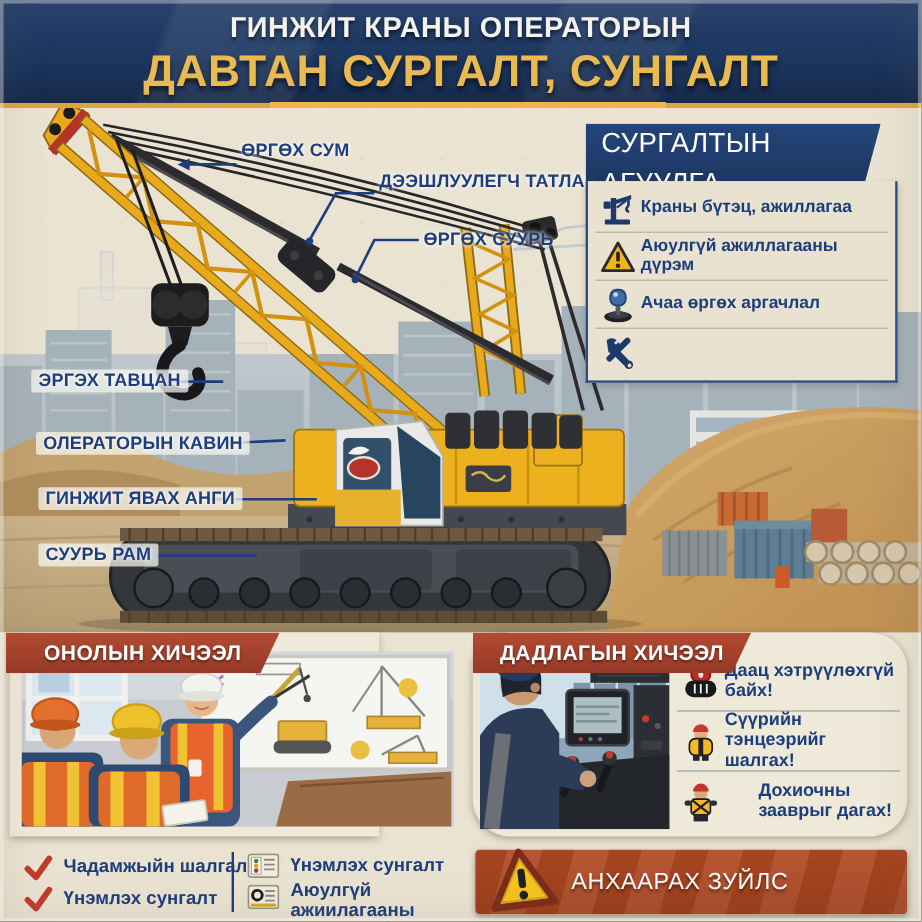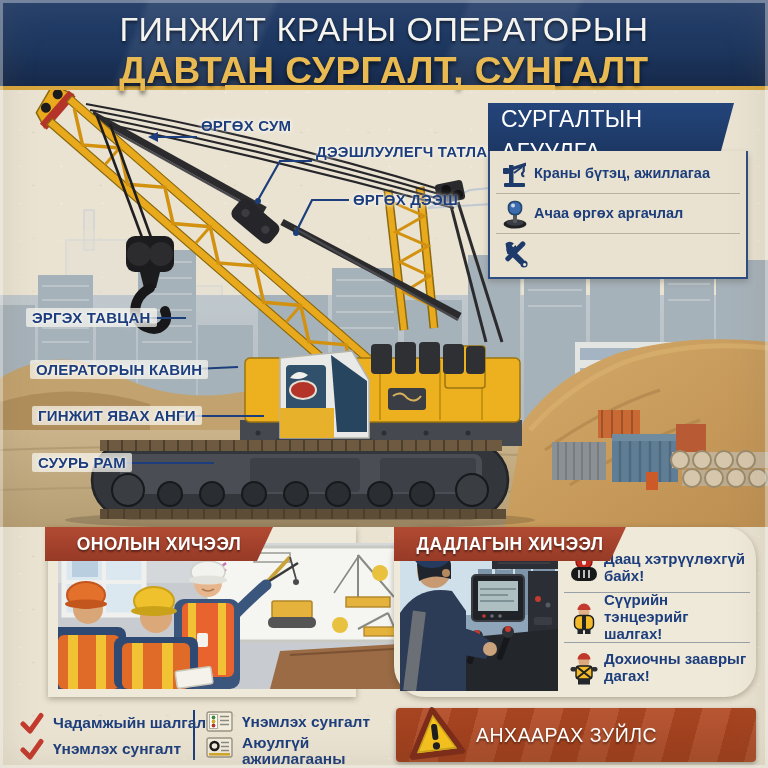--- a/index.html
+++ b/index.html
@@ -12,21 +12,21 @@
     -webkit-font-smoothing:antialiased;}
   .poster::after{content:"";position:absolute;inset:0;pointer-events:none;
     box-shadow:inset 0 0 0 3px rgba(255,255,255,.35), inset 0 0 40px rgba(120,105,75,.18);}
 
   
   .header{position:absolute;left:0;top:0;width:768px;height:90px;
     background:linear-gradient(180deg,#24406f 0%,#1d375f 55%,#16294b 100%);
     border-bottom:4px solid #d9a73e; box-sizing:border-box;text-align:center;}
   .header::before{content:"";position:absolute;inset:0;
     background:linear-gradient(112deg, rgba(255,255,255,0) 18%, rgba(255,255,255,.07) 19% 34%, rgba(255,255,255,0) 35% 58%, rgba(255,255,255,.06) 59% 72%, rgba(255,255,255,0) 73%);}
-  .header-line1{position:relative;margin-top:10px;font-size:34px;font-weight:normal;color:#f7f6f2;
+  .header-line1{position:relative;margin-top:10px;font-size:24px;font-weight:bold;color:#f7f6f2;
     letter-spacing:.5px;text-shadow:0 2px 3px rgba(0,0,0,.55);}
   .header-line2{position:relative;margin-top:1px;font-size:37px;font-weight:bold;color:#eaba52;
     letter-spacing:.5px;text-shadow:0 3px 4px rgba(0,0,0,.6);}
   .header-goldbar{position:absolute;left:225px;bottom:-4px;width:330px;height:5px;background:#e9b84e;}
 
   
   .scene{position:absolute;left:0;top:90px;width:768px;height:437px;}
   .scene svg.scene-art{position:absolute;left:0;top:0;}
   svg.leaders{position:absolute;left:0;top:-90px;pointer-events:none;}
 
@@ -51,27 +51,27 @@
 
   
   .card{position:absolute;background:#efe9da;box-shadow:0 2px 6px rgba(60,50,30,.35);}
   .card .photo{position:absolute;overflow:hidden;background:#cfd3d6;}
   .banner{position:absolute;height:34px;box-sizing:border-box;color:#fff;font-weight:bold;font-size:17.5px;
     line-height:34px;text-align:center;letter-spacing:.4px;z-index:5;
     background:linear-gradient(180deg,#b24831,#96структ 100%);
     background:linear-gradient(180deg,#b24a32,#963a27);
     clip-path:polygon(0 0,100% 0,calc(100% - 16px) 100%,0 100%);
     text-shadow:0 2px 2px rgba(0,0,0,.45);box-shadow:0 2px 3px rgba(0,0,0,.3);}
-  .theory-card{left:8px;top:527px;width:308px;height:170px;margin-left:40px;}
+  .theory-card{left:8px;top:527px;width:308px;height:170px;}
   .theory-card .photo{left:10px;top:16px;width:360px;height:146px;}
   .practice-card{left:394px;top:527px;width:362px;height:170px;border-radius:31px;}
   .practice-card .photo{left:6px;top:16px;width:158px;height:148px;}
   .practice-items{position:absolute;left:170px;top:16px;width:186px;height:148px;}
   .p-row{display:flex;align-items:center;height:49px;border-bottom:1px solid #9aa0a8;}
-  .p-row:last-child{border-bottom:none;}
+  .p-row:last-child{border-bottom:none;gap:28px;}
   .p-row .icn{flex:0 0 40px;display:flex;align-items:center;justify-content:center;}
   .p-row .row-text{font-size:15px;font-weight:bold;color:#1d3e7c;line-height:1.12;}
 
   
   .checklist{position:absolute;left:14px;top:704px;width:372px;height:62px;}
   .chk-row{position:absolute;display:flex;align-items:center;gap:9px;}
   .chk-text{font-size:15.5px;font-weight:bold;color:#1d3e7c;white-space:nowrap;}
   .chk-text.wrap{white-space:normal;line-height:16px;width:150px;}
   .v-divider{position:absolute;left:179px;top:6px;width:2px;height:50px;background:#1d3e7c;}
 
@@ -319,21 +319,21 @@
         <path d="M173,416 L264,416"></path>
         <path d="M117,463 L214,463"></path>
       </g>
       <polygon points="148,137 158,132 158,142" fill="#1d3e7c"></polygon>
       <circle cx="258" cy="201" r="3" fill="#1d3e7c"></circle>
       <circle cx="296" cy="233" r="3" fill="#1d3e7c"></circle>
     </svg>
 
     <div class="part-label" style="left:201px;top:27px">ӨРГӨХ СУМ</div>
     <div class="part-label" style="left:316px;top:53px">ДЭЭШЛУУЛЕГЧ ТАТЛАГА</div>
-    <div class="part-label" style="left:353px;top:101px">ӨРГӨХ ДЭЭШ</div>
+    <div class="part-label" style="left:353px;top:101px">ӨРГӨХ СУУРЬ</div>
     <div class="part-label boxed" style="left:30px;top:270px">ОЛЕРАТОРЫН КАВИН</div>
     <div class="part-label boxed" style="left:26px;top:218px">ЭРГЭХ ТАВЦАН</div>
     <div class="part-label boxed" style="left:32px;top:316px">ГИНЖИТ ЯВАХ АНГИ</div>
     <div class="part-label boxed" style="left:32px;top:363px">СУУРЬ РАМ</div>
 
     <aside class="content-panel">
       <div class="panel-header">СУРГАЛТЫН АГУУЛГА</div>
       <div class="panel-body">
 
         <div class="panel-row">
@@ -346,20 +346,30 @@
                 <rect x="3" y="9" width="6" height="6" rx="1"></rect>
                 <rect x="22.6" y="6" width="2.2" height="7"></rect>
               </g>
               <path d="M23.7,13 c-2.6,1.2 -2,4.4 0.6,4.2" stroke="#1d3a6b" stroke-width="2.2" fill="none"></path>
               <path d="M14,14 L22,8" stroke="#1d3a6b" stroke-width="1.8"></path>
             </svg>
           </span>
           <span class="row-text">Краны бүтэц, ажиллагаа</span>
         </div>
 
+        <div class="panel-row">
+          <span class="icn">
+            <svg width="30" height="28" viewBox="0 0 30 28">
+              <polygon points="15,2.5 28,25.5 2,25.5" fill="#f3b51c" stroke="#2b2b2b" stroke-width="2.4" stroke-linejoin="round"></polygon>
+              <rect x="13.5" y="9.5" width="3" height="8.5" rx="1.3" fill="#222"></rect>
+              <circle cx="15" cy="21.4" r="1.9" fill="#222"></circle>
+            </svg>
+          </span>
+          <span class="row-text">Аюулгүй ажиллагааны дүрэм</span>
+        </div>
 
         <div class="panel-row">
           <span class="icn">
             <svg width="30" height="30" viewBox="0 0 30 30">
               <ellipse cx="15" cy="25" rx="11.5" ry="4.6" fill="#1f2124"></ellipse>
               <ellipse cx="15" cy="23.6" rx="8.5" ry="3.2" fill="#3a3e44"></ellipse>
               <rect x="13" y="11" width="4" height="13" rx="1.5" fill="#55595e"></rect>
               <rect x="8.5" y="2.5" width="13" height="13" rx="5.5" fill="#3b6cae" stroke="#24466f" stroke-width="1.6"></rect>
               <circle cx="13" cy="6.5" r="2" fill="#cfd8e8"></circle>
             </svg>

